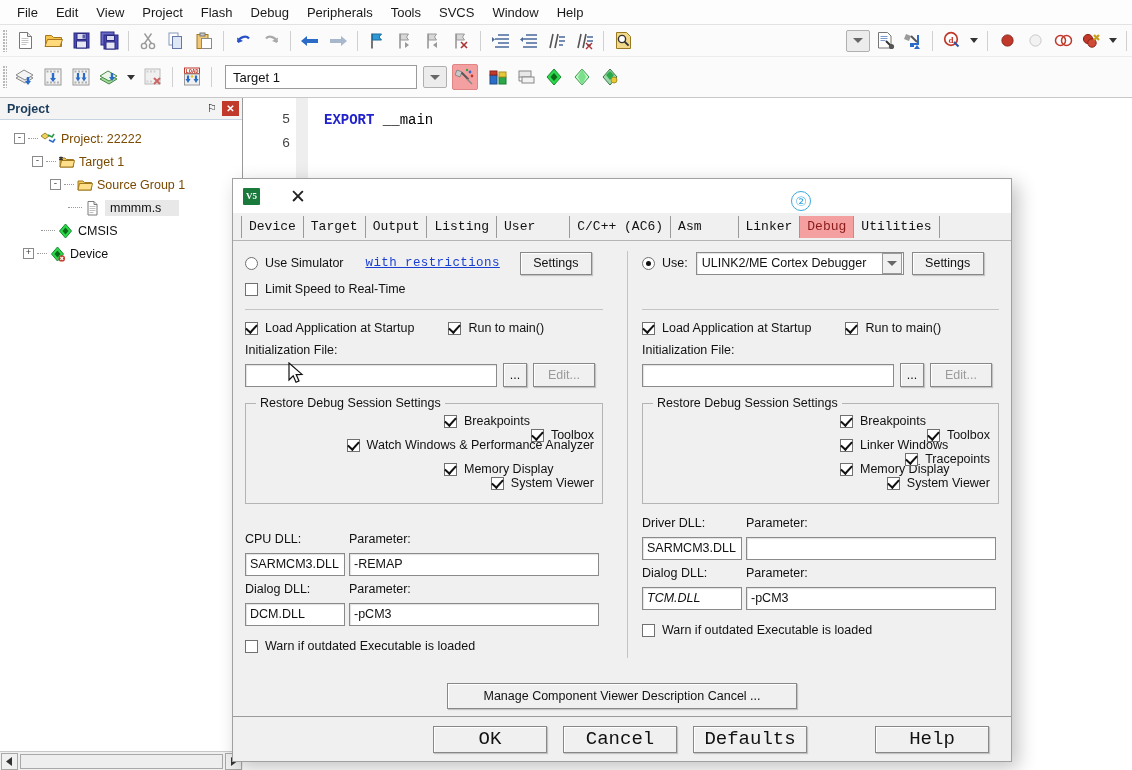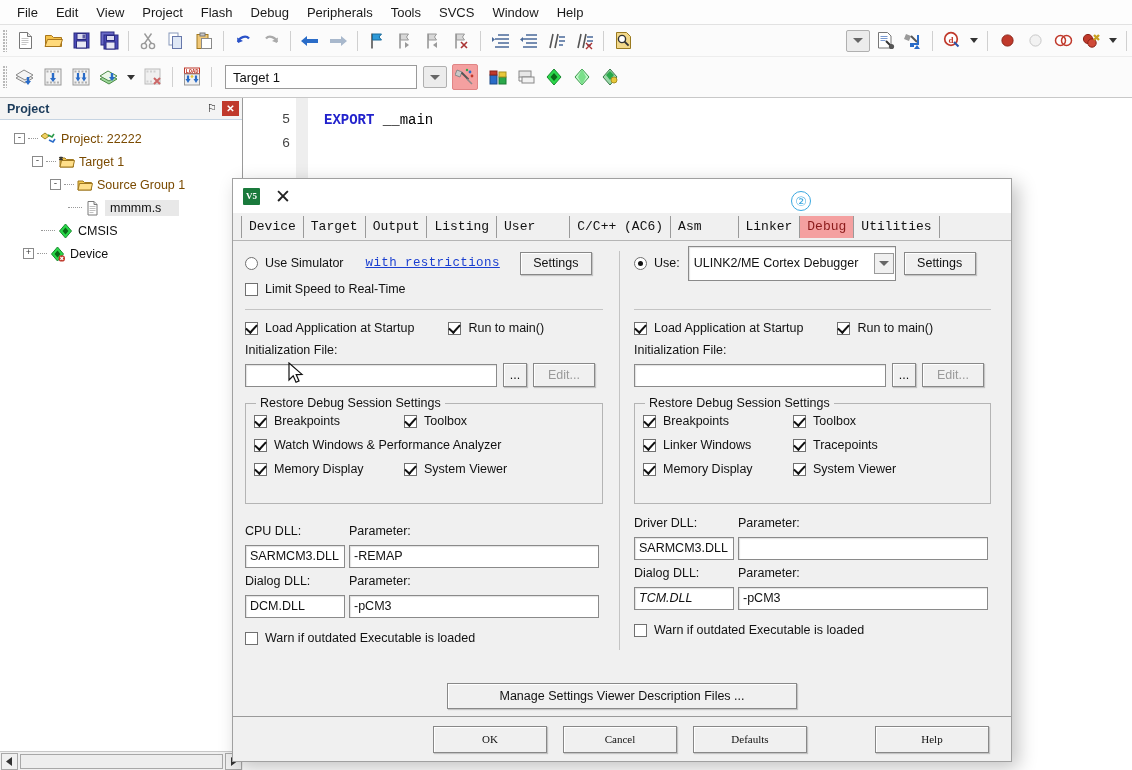--- a/index.html
+++ b/index.html
@@ -175,21 +175,21 @@
     background:#f0f0f0; border:1px solid #a0a0a0;
     box-shadow:6px 6px 18px rgba(0,0,0,0.24);
   }
   #dlg-title {
     height:34px; background:#fff; display:flex; align-items:center;
     padding:0 0 0 10px;
   }
   #dlg-icon {
     width:17px; height:17px; background:#1a7a3c; color:#fff;
     font-size:9px; font-weight:bold; display:flex; align-items:center;
-    justify-content:center; margin-right:0; flex:0 0 auto;
+    justify-content:center; margin-right:15px; flex:0 0 auto;
     font-family:"Liberation Serif", serif; border-radius:1px;
   }
   #dlg-title-text { flex:1; font-size:13.5px; color:#111; }
   #dlg-close {
     width:46px; height:34px; display:flex; align-items:center;
     justify-content:center; font-size:19px; color:#222; font-weight:300;
   }
 
   #dlg-tabs {
     height:28px; background:#f0f0f0; display:flex; align-items:center;
@@ -203,21 +203,21 @@
   .dtab.first { border-left:1px solid #9a9a9a; }
   .dtab.highlight { background:#f4a0a0; color:#8b1a1a; }
   .anno-circle {
     position:absolute; width:20px; height:20px; border:1.6px solid #3aa8e0;
     border-radius:50%; color:#3aa8e0; font-size:13px;
     display:flex; align-items:center; justify-content:center;
     font-family:"DejaVu Sans", sans-serif; background:transparent;
   }
 
   #dlg-body { position:relative; height:486px; padding:10px 12px 0 12px; }
-  #dlg-split { display:flex; gap:0; }
+  #dlg-split { display:flex; gap:8px; }
   .dpane { width:372px; position:relative; }
   .dpane.left { padding-right:14px; }
   .dpane.right { padding-left:14px; border-left:1px solid #c4c4c4;
                  margin-left:2px; }
 
   .row { display:flex; align-items:center; height:24px; }
   .radio {
     width:13px; height:13px; border-radius:50%; border:1px solid #707070;
     background:#fff; flex:0 0 auto; margin-right:7px; position:relative;
   }
@@ -247,55 +247,55 @@
   }
   .btn.dis { color:#9a9a9a; }
   .btn-settings { width:72px; height:23px; }
   .tinput {
     background:#fff; border:1px solid #8a8a8a; height:23px;
     font-size:12.5px; padding:0 4px; display:flex; align-items:center;
     color:#111; box-shadow:inset 1px 1px 1px rgba(0,0,0,0.12);
     overflow:hidden; white-space:nowrap;
   }
   .combo {
-    background:#fff; border:1px solid #8a8a8a; height:35px;
+    background:#fff; border:1px solid #8a8a8a; height:23px;
     display:flex; align-items:center; font-size:12.5px; color:#111;
     box-shadow:inset 1px 1px 1px rgba(0,0,0,0.12);
   }
   .combo .c-val { flex:1; padding-left:5px; white-space:nowrap; overflow:hidden; }
   .combo .c-btn {
     width:20px; height:21px; background:#f0f0f0; border:1px solid #9a9a9a;
     margin-right:1px; display:flex; align-items:center; justify-content:center;
   }
   .hdr-sep { height:1px; background:#c4c4c4; margin:8px 0 6px 0; }
 
   fieldset.grp {
     border:1px solid #b4b4b4; margin:6px 0 0 0; padding:4px 8px 8px 8px;
     background:transparent;
   }
   fieldset.grp > legend {
     font-size:12.5px; color:#111; padding:0 4px; margin-left:2px;
   }
-  .grp-row { display:flex; align-items:flex-start; height:24px; }
+  .grp-row { display:flex; align-items:flex-end; height:24px;flex-direction:column; }
   .grp-col1 { width:150px; display:flex; align-items:center; }
 
   .fld-label { font-size:12.5px; color:#111; }
   #dlg-footer-top {
     position:absolute; left:0; right:0; bottom:44px; height:42px;
     display:flex; align-items:center; justify-content:center;
     border-bottom:1px solid #9a9a9a;
   }
   #manage-btn { width:350px; height:26px; }
   #dlg-footer {
     position:absolute; left:0; right:0; bottom:0; height:44px;
     display:flex; align-items:center; padding:0 22px;
   }
   .footer-btn {
-    width:114px; height:27px; font-family:Liberation Serif, serif;
-    font-size:11px;
+    width:114px; height:27px; font-family:Liberation Mono, monospace;
+    font-size:19px;
   }
   .footer-gap { width:16px; }
   .footer-spacer { flex:1; }
 </style>
 </head>
 <body>
 
 <div id="menubar">
     <div class="menu-item">File</div>
     <div class="menu-item">Edit</div>
@@ -879,21 +879,21 @@
               <span class="cbox on"></span>
               <span class="lbl">Memory Display</span>
             </span>
             <span style="display:flex;align-items:center;">
               <span class="cbox on"></span>
               <span class="lbl">System Viewer</span>
             </span>
           </div>
         </fieldset>
 
-        <div class="row" style="height:22px;margin-top:16px;">
+        <div class="row" style="height:22px;margin-top:24px;">
           <span class="fld-label" style="width:104px;">CPU DLL:</span>
           <span class="fld-label">Parameter:</span>
         </div>
         <div class="row" style="height:28px;">
           <div class="tinput" style="width:100px;">SARMCM3.DLL</div>
           <div class="tinput" style="width:250px;margin-left:4px;">-REMAP</div>
         </div>
 
         <div class="row" style="height:22px;">
           <span class="fld-label" style="width:104px;">Dialog DLL:</span>
@@ -999,21 +999,21 @@
 
         <div class="row" style="margin-top:6px;">
           <span class="cbox"></span>
           <span class="lbl">Warn if outdated Executable is loaded</span>
         </div>
       </div>
     </div>
   </div>
 
   <div id="dlg-footer-top">
-    <div class="btn" id="manage-btn">Manage Settings Viewer Description Files ...</div>
+    <div class="btn" id="manage-btn">Manage Component Viewer Description Cancel ...</div>
   </div>
 
   <div id="dlg-footer">
     <div style="width:178px"></div>
     <div class="btn footer-btn">OK</div>
     <div class="footer-gap"></div>
     <div class="btn footer-btn">Cancel</div>
     <div class="footer-gap"></div>
     <div class="btn footer-btn">Defaults</div>
     <div class="footer-spacer"></div>

